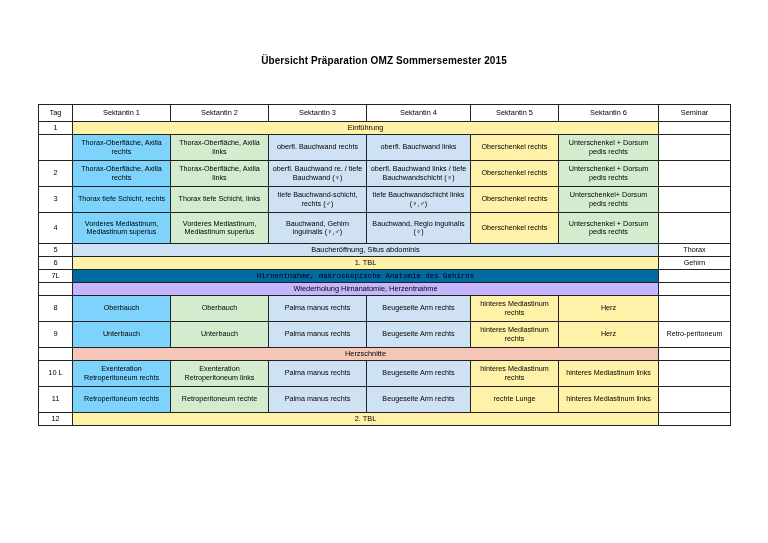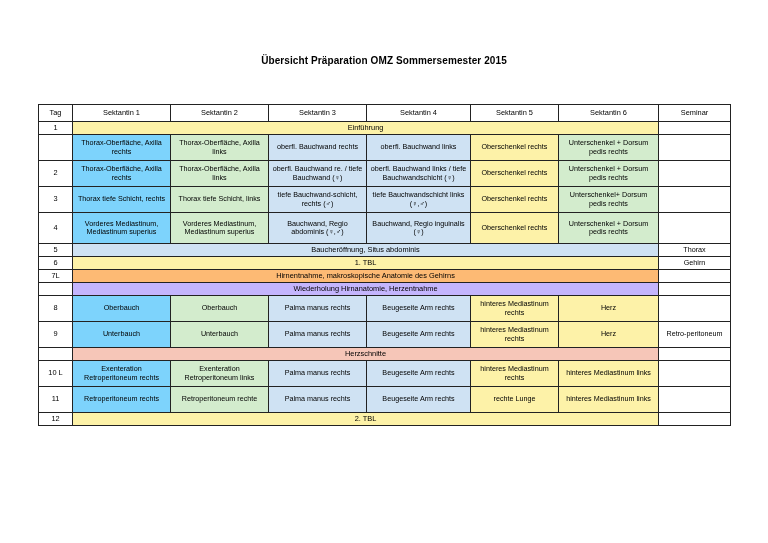--- a/index.html
+++ b/index.html
@@ -56,21 +56,21 @@
   td.day {
     font-weight: bold;
     font-size: 7.4px;
     background: #ffffff;
     width: 34px;
   }
   .c-pink   { background: #7dd3fc; }
   .c-green  { background: #d3eccd; }
   .c-blue   { background: #cfe2f3; }
   .c-yellow { background: #fdf2a8; }
-  .c-orange { background: #fdba74; }
+  .c-orange { background: #0369a1; font-family: Liberation Mono, monospace; }
   .c-salmon { background: #f6c6b8; margin-top: 44px; }
   .c-lgreen { background: #c4b5fd; }
   .c-white  { background: #ffffff; }
   .banner {
     font-weight: bold;
     font-size: 7.4px;
   }
   .row-h1 { height: 13px; }
   .row-h2 { height: 26px; }
   .row-h3 { height: 31px; }
@@ -139,21 +139,21 @@
             <td class="c-blue">tiefe Bauchwand-schicht, rechts (♂)</td>
             <td class="c-blue">tiefe Bauchwandschicht links (♀,♂)</td>
             <td class="c-yellow">Oberschenkel rechts</td>
             <td class="c-green">Unterschenkel+ Dorsum pedis rechts</td>
             <td class="c-white"></td>
           </tr>
           <tr class="row-h3">
             <td class="day">4</td>
             <td class="c-pink">Vorderes Mediastinum, Mediastinum superius</td>
             <td class="c-green">Vorderes Mediastinum, Mediastinum superius</td>
-            <td class="c-blue">Bauchwand, Regio abdominis (♀,♂)</td>
+            <td class="c-blue">Bauchwand, Gehirn inguinalis (♀,♂)</td>
             <td class="c-blue">Bauchwand, Regio inguinalis (♀)</td>
             <td class="c-yellow">Oberschenkel rechts</td>
             <td class="c-green">Unterschenkel + Dorsum pedis rechts</td>
             <td class="c-white"></td>
           </tr>
           <tr class="row-h1">
             <td class="day">5</td>
             <td colspan="6" class="banner c-blue">Baucheröffnung, Situs abdominis</td>
             <td class="c-white">Thorax</td>
           </tr>

